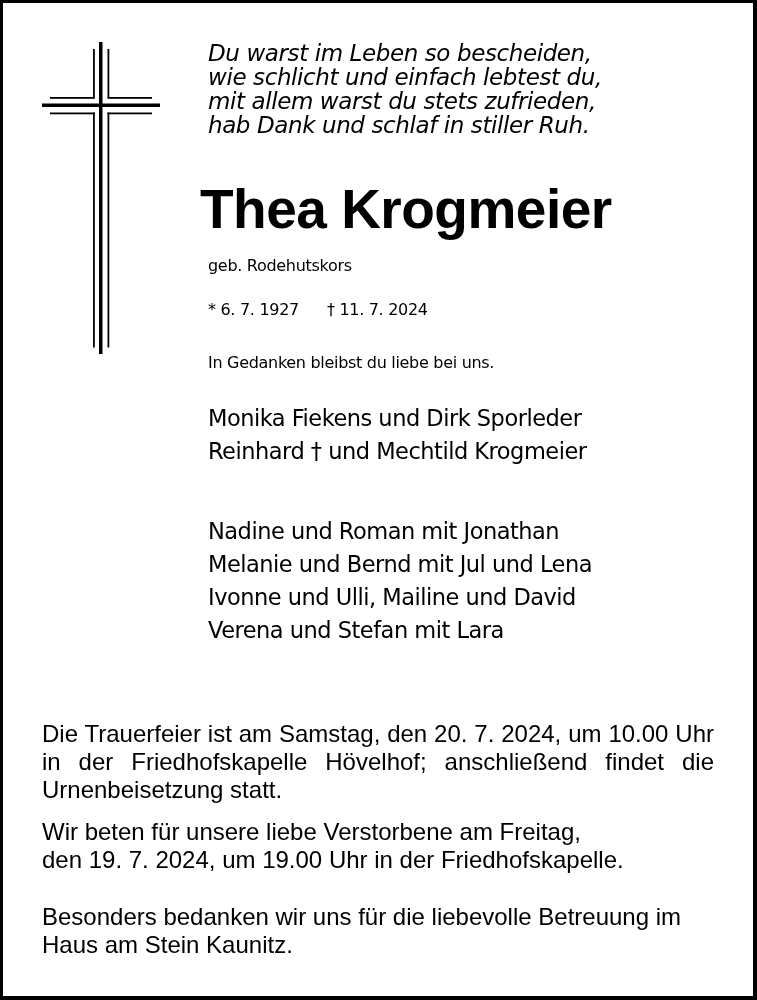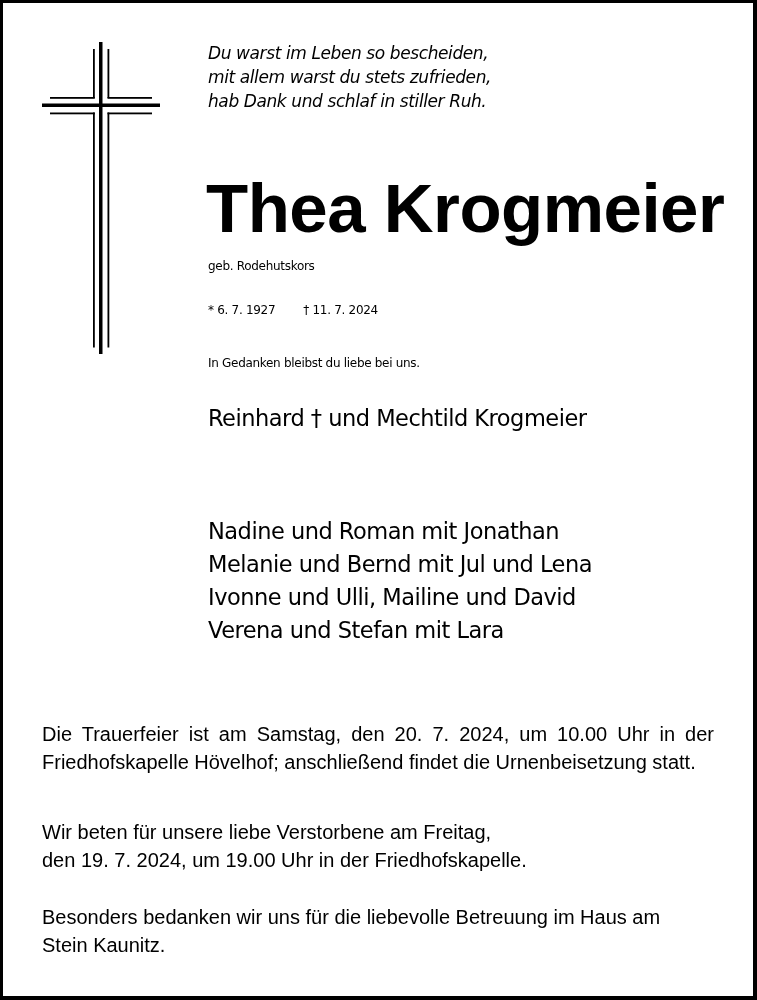--- a/index.html
+++ b/index.html
@@ -7,40 +7,40 @@
   .frame {
     position: absolute; left: 0; top: 0; width: 757px; height: 1000px;
     box-sizing: border-box; border-style: solid; border-color: #000;
     border-width: 3px 4px 4px 3px; background: #fff;
   }
   .cross { position: absolute; left: 0; top: 0; }
   .abs { position: absolute; color: #000; white-space: nowrap; }
   .poem {
     left: 208px; top: 41px;
     font-family: "DejaVu Sans", sans-serif; font-style: italic;
-    font-size: 17px; line-height: 24px; letter-spacing: -0.4px;
+    font-size: 23px; line-height: 24px; letter-spacing: -0.4px;
   }
   .name {
-    left: 206px; top: 176px;
+    left: 200px; top: 176px;
     font-family: "Liberation Sans", sans-serif; font-weight: bold;
-    font-size: 69px; line-height: 66px; letter-spacing: -0.5px;
+    font-size: 55px; line-height: 66px; letter-spacing: -0.5px;
   }
   .sub {
     left: 208px; font-family: "DejaVu Sans", sans-serif;
-    font-size: 12px; line-height: 24px; letter-spacing: -0.3px;
+    font-size: 16px; line-height: 24px; letter-spacing: -0.3px;
   }
   .born { margin-right: 28px; }
   .family {
     left: 208px; font-family: "DejaVu Sans", sans-serif;
     font-size: 22.5px; line-height: 33px; letter-spacing: -0.5px;
   }
   .para {
     left: 42px; width: 672px; white-space: normal;
     font-family: "Liberation Sans", sans-serif;
-    font-size: 20px; line-height: 28px;
+    font-size: 24px; line-height: 28px;
   }
   .justify { text-align: justify; }
 </style>
 </head>
 <body>
 
 <div class="frame"></div>
 
 <svg class="cross" width="757" height="1000">
 
@@ -55,35 +55,37 @@
 
   <rect x="50" y="112.5" width="44.8" height="1.8" fill="#000"></rect>
   <rect x="107.5" y="112.5" width="44.5" height="1.8" fill="#000"></rect>
 
   <rect x="93" y="112.5" width="1.8" height="235" fill="#000"></rect>
   <rect x="107.5" y="112.5" width="1.8" height="235" fill="#000"></rect>
 </svg>
 
 <div class="abs poem">
   <div>Du warst im Leben so bescheiden,</div>
+  <div>wie schlicht und einfach lebtest du,</div>
   <div>mit allem warst du stets zufrieden,</div>
   <div>hab Dank und schlaf in stiller Ruh.</div>
 </div>
 
 <div class="abs name">Thea Krogmeier</div>
 
 <div class="abs sub" style="top:254px;">geb. Rodehutskors</div>
 
 <div class="abs sub" style="top:298px;">
   <span class="born">* 6. 7. 1927</span><span>† 11. 7. 2024</span>
 </div>
 
 <div class="abs sub" style="top:351px;">In Gedanken bleibst du liebe bei uns.</div>
 
 <div class="abs family" style="top:402px;">
+  <div>Monika Fiekens und Dirk Sporleder</div>
   <div>Reinhard † und Mechtild Krogmeier</div>
 </div>
 
 <div class="abs family" style="top:515px;">
   <div>Nadine und Roman mit Jonathan</div>
   <div>Melanie und Bernd mit Jul und Lena</div>
   <div>Ivonne und Ulli, Mailine und David</div>
   <div>Verena und Stefan mit Lara</div>
 </div>
 

